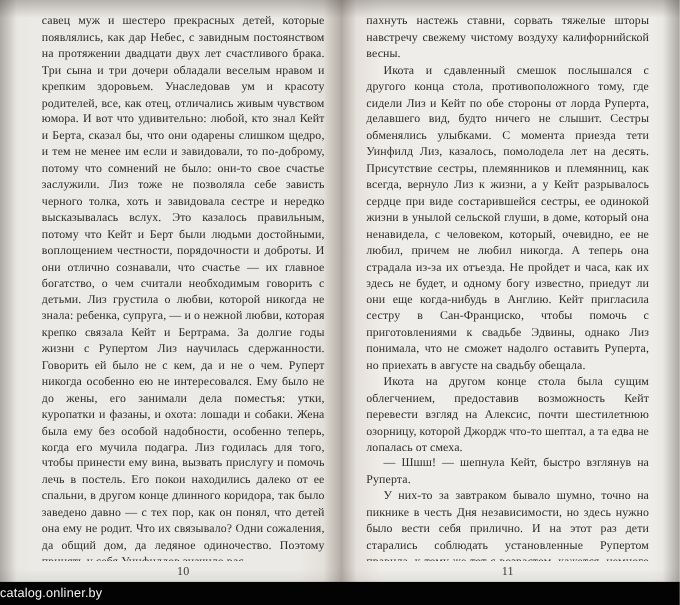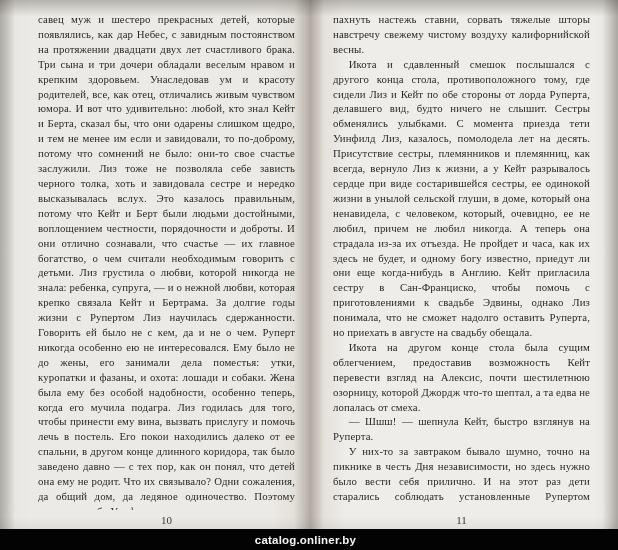--- a/index.html
+++ b/index.html
@@ -72,22 +72,21 @@
   }
   .bottom-bar {
     position: absolute;
     left: 0;
     bottom: 0;
     width: 100%;
     height: 21px;
     background: #030303;
     display: flex;
     align-items: center;
-    justify-content: center;
-    font-weight: bold;
+    justify-content: flex-start;
   }
   .watermark {
     font-family: "Liberation Sans", sans-serif;
     font-size: 11.5px;
     color: #f4f4f4;
     padding-right: 7px;
     letter-spacing: 0.2px;
   }
 </style>
 </head>

